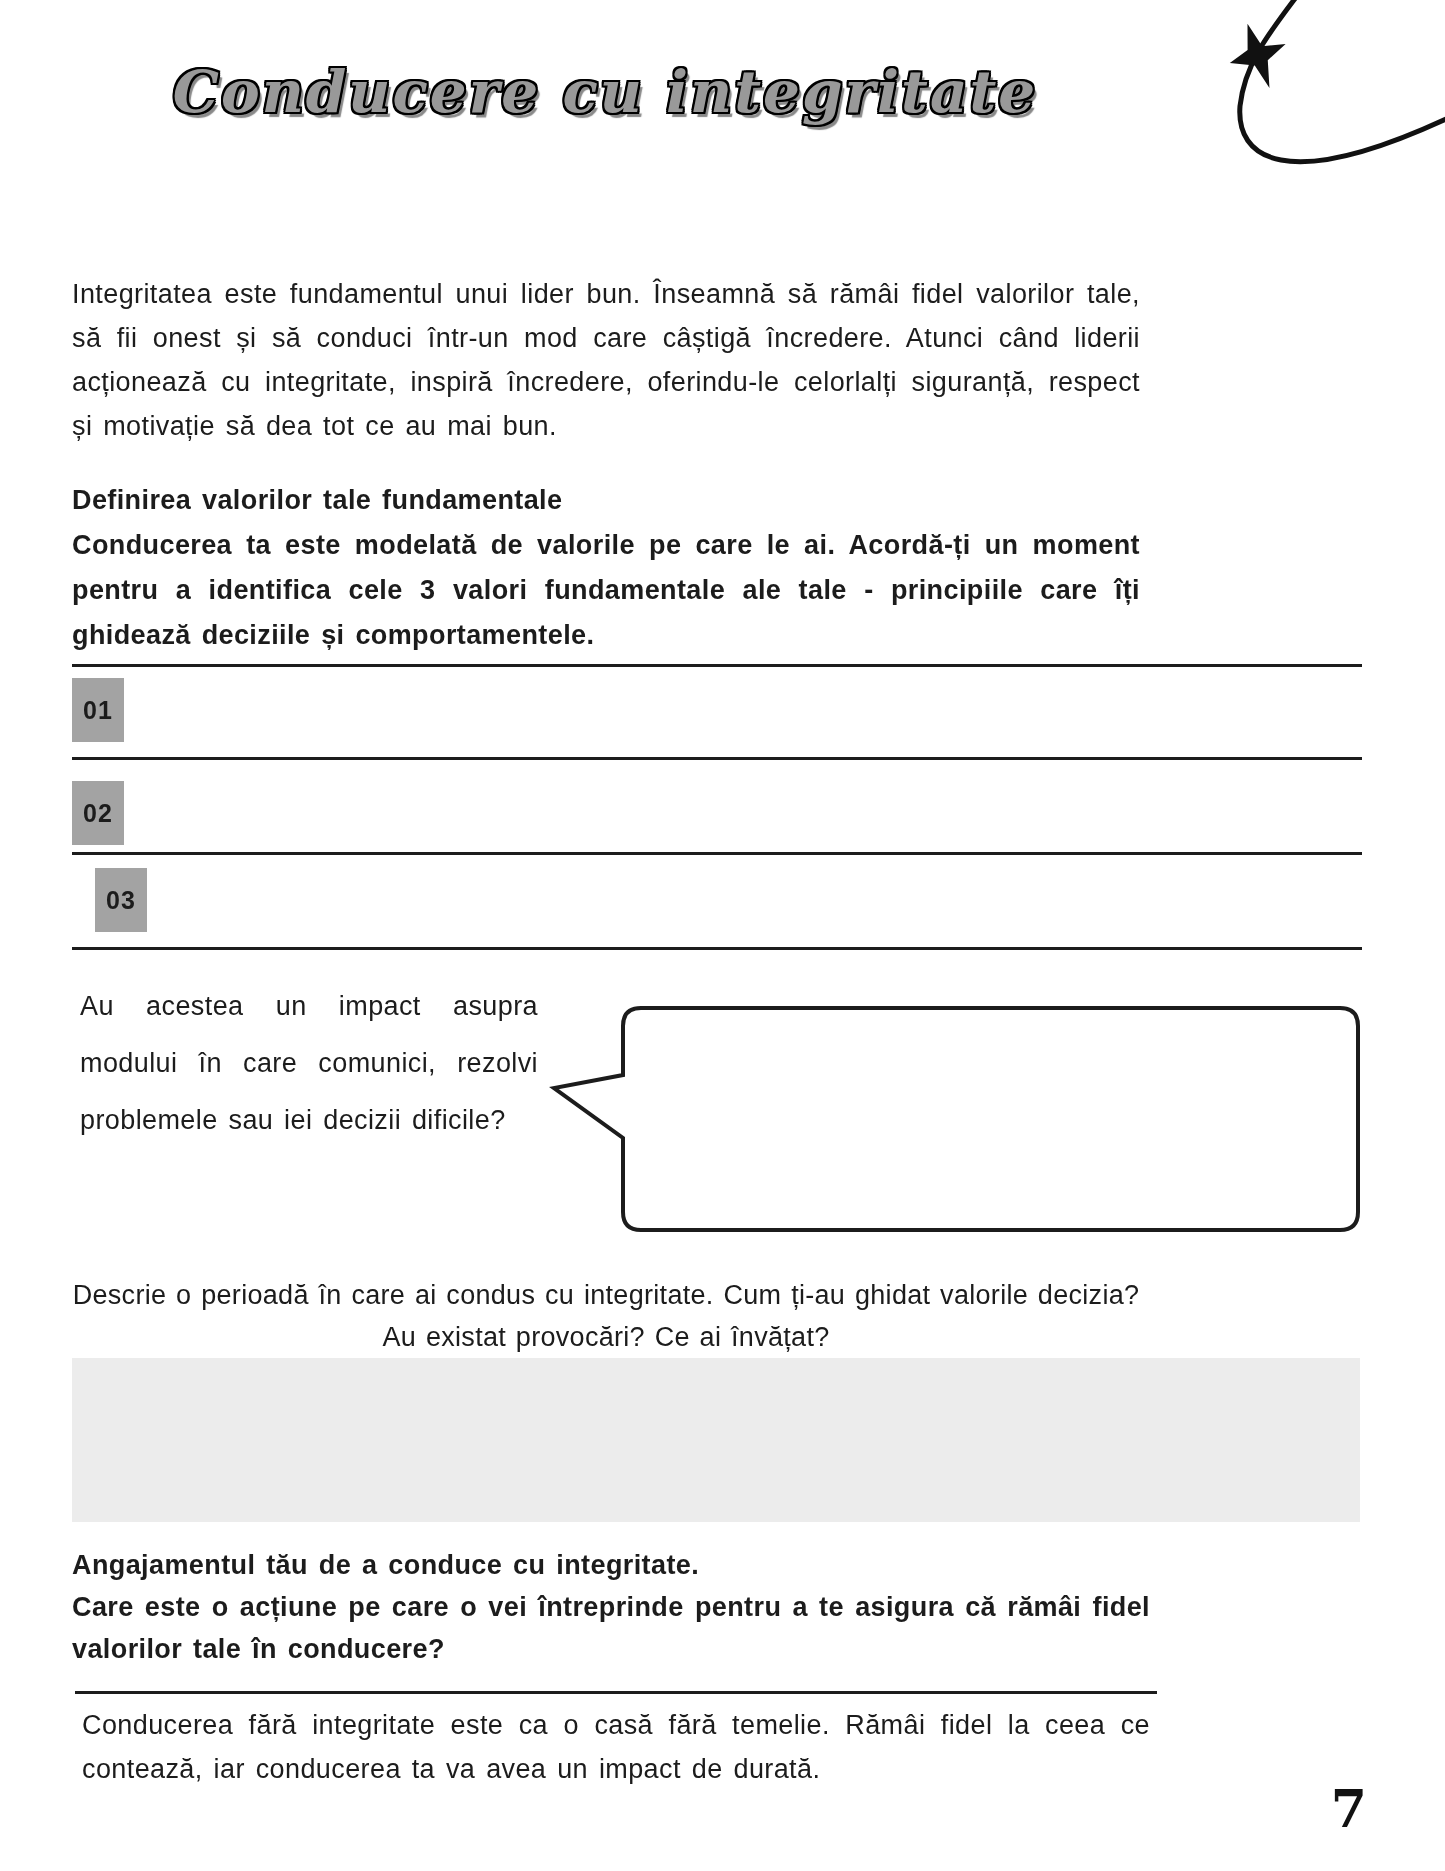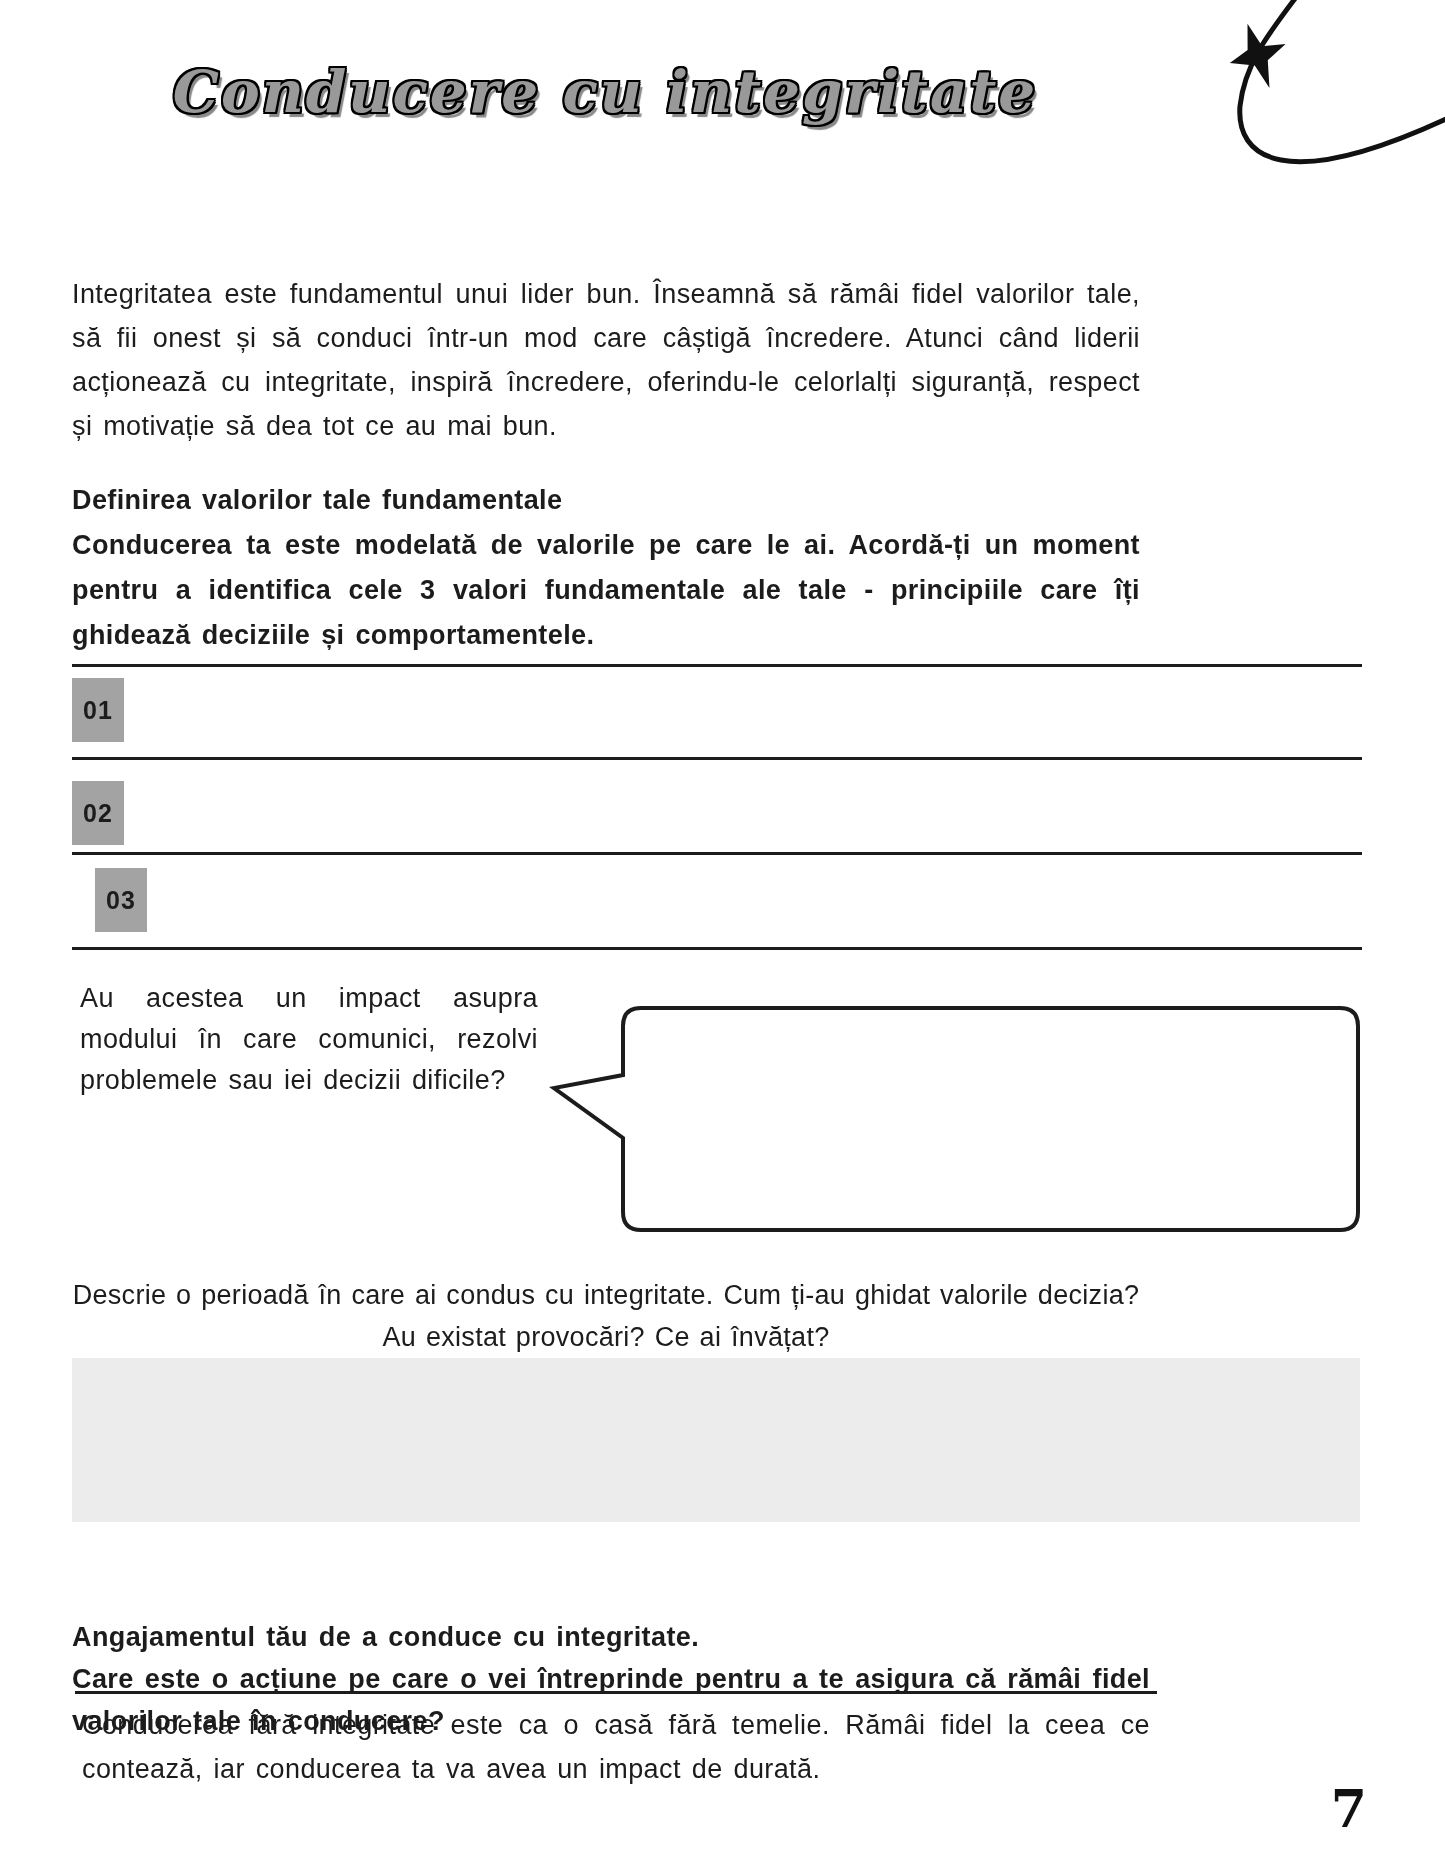--- a/index.html
+++ b/index.html
@@ -94,36 +94,36 @@
     <span>02</span>
   </div>
   <div class="line" style="top:852px;left:72px;width:1290px;"></div>
 
   <div class="numsq" style="top:868px;margin-left:23px;">
     <span>03</span>
   </div>
   <div class="line" style="top:947px;left:72px;width:1290px;"></div>
 
   <div style="position:absolute;top:978px;left:80px;width:458px;">
-    <p class="para" style="position:static;line-height:41px;margin:0;">Au acestea un impact asupra modului în care comunici, rezolvi problemele sau iei decizii dificile?</p>
+    <p class="para" style="position:static;line-height:57px;margin:0;">Au acestea un impact asupra modului în care comunici, rezolvi problemele sau iei decizii dificile?</p>
   </div>
 
   <svg class="svgdeco" style="left:540px;top:998px;" width="828" height="240" viewBox="0 0 828 240">
     <path d="M 101 10 L 800 10 Q 818 10 818 28 L 818 214 Q 818 232 800 232 L 101 232
              Q 83 232 83 214 L 83 140 L 14 90 L 83 77 L 83 28 Q 83 10 101 10 Z" fill="#ffffff" stroke="#1c1c1c" stroke-width="4" stroke-linejoin="miter"></path>
     <text x="110" y="60" font-size="24" fill="#1c1c1c"></text>
   </svg>
 
   <p class="para center" style="top:1274px;left:72px;width:1068px;line-height:42px;letter-spacing:.3px;word-spacing:2px;">Descrie o perioadă în care ai condus cu integritate. Cum ți-au ghidat valorile decizia? Au existat provocări? Ce ai învățat?</p>
 
   <div class="graybox">
     <span></span>
   </div>
 
-  <div style="position:absolute;top:1616px;left:72px;width:1078px;">
+  <div style="position:absolute;top:1544px;left:72px;width:1078px;">
     <p class="para bold" style="position:static;line-height:42px;text-align:left;">Angajamentul tău de a conduce cu integritate.</p>
     <p class="para bold" style="position:static;line-height:42px;">Care este o acțiune pe care o vei întreprinde pentru a te asigura că rămâi fidel valorilor tale în conducere?</p>
   </div>
 
   <div class="line" style="top:1691px;left:75px;width:1082px;"></div>
 
   <p class="para" style="top:1703px;left:82px;width:1068px;">Conducerea fără integritate este ca o casă fără temelie. Rămâi fidel la ceea ce contează, iar conducerea ta va avea un impact de durată.</p>
 
   <p class="pagenum">7</p>
 

